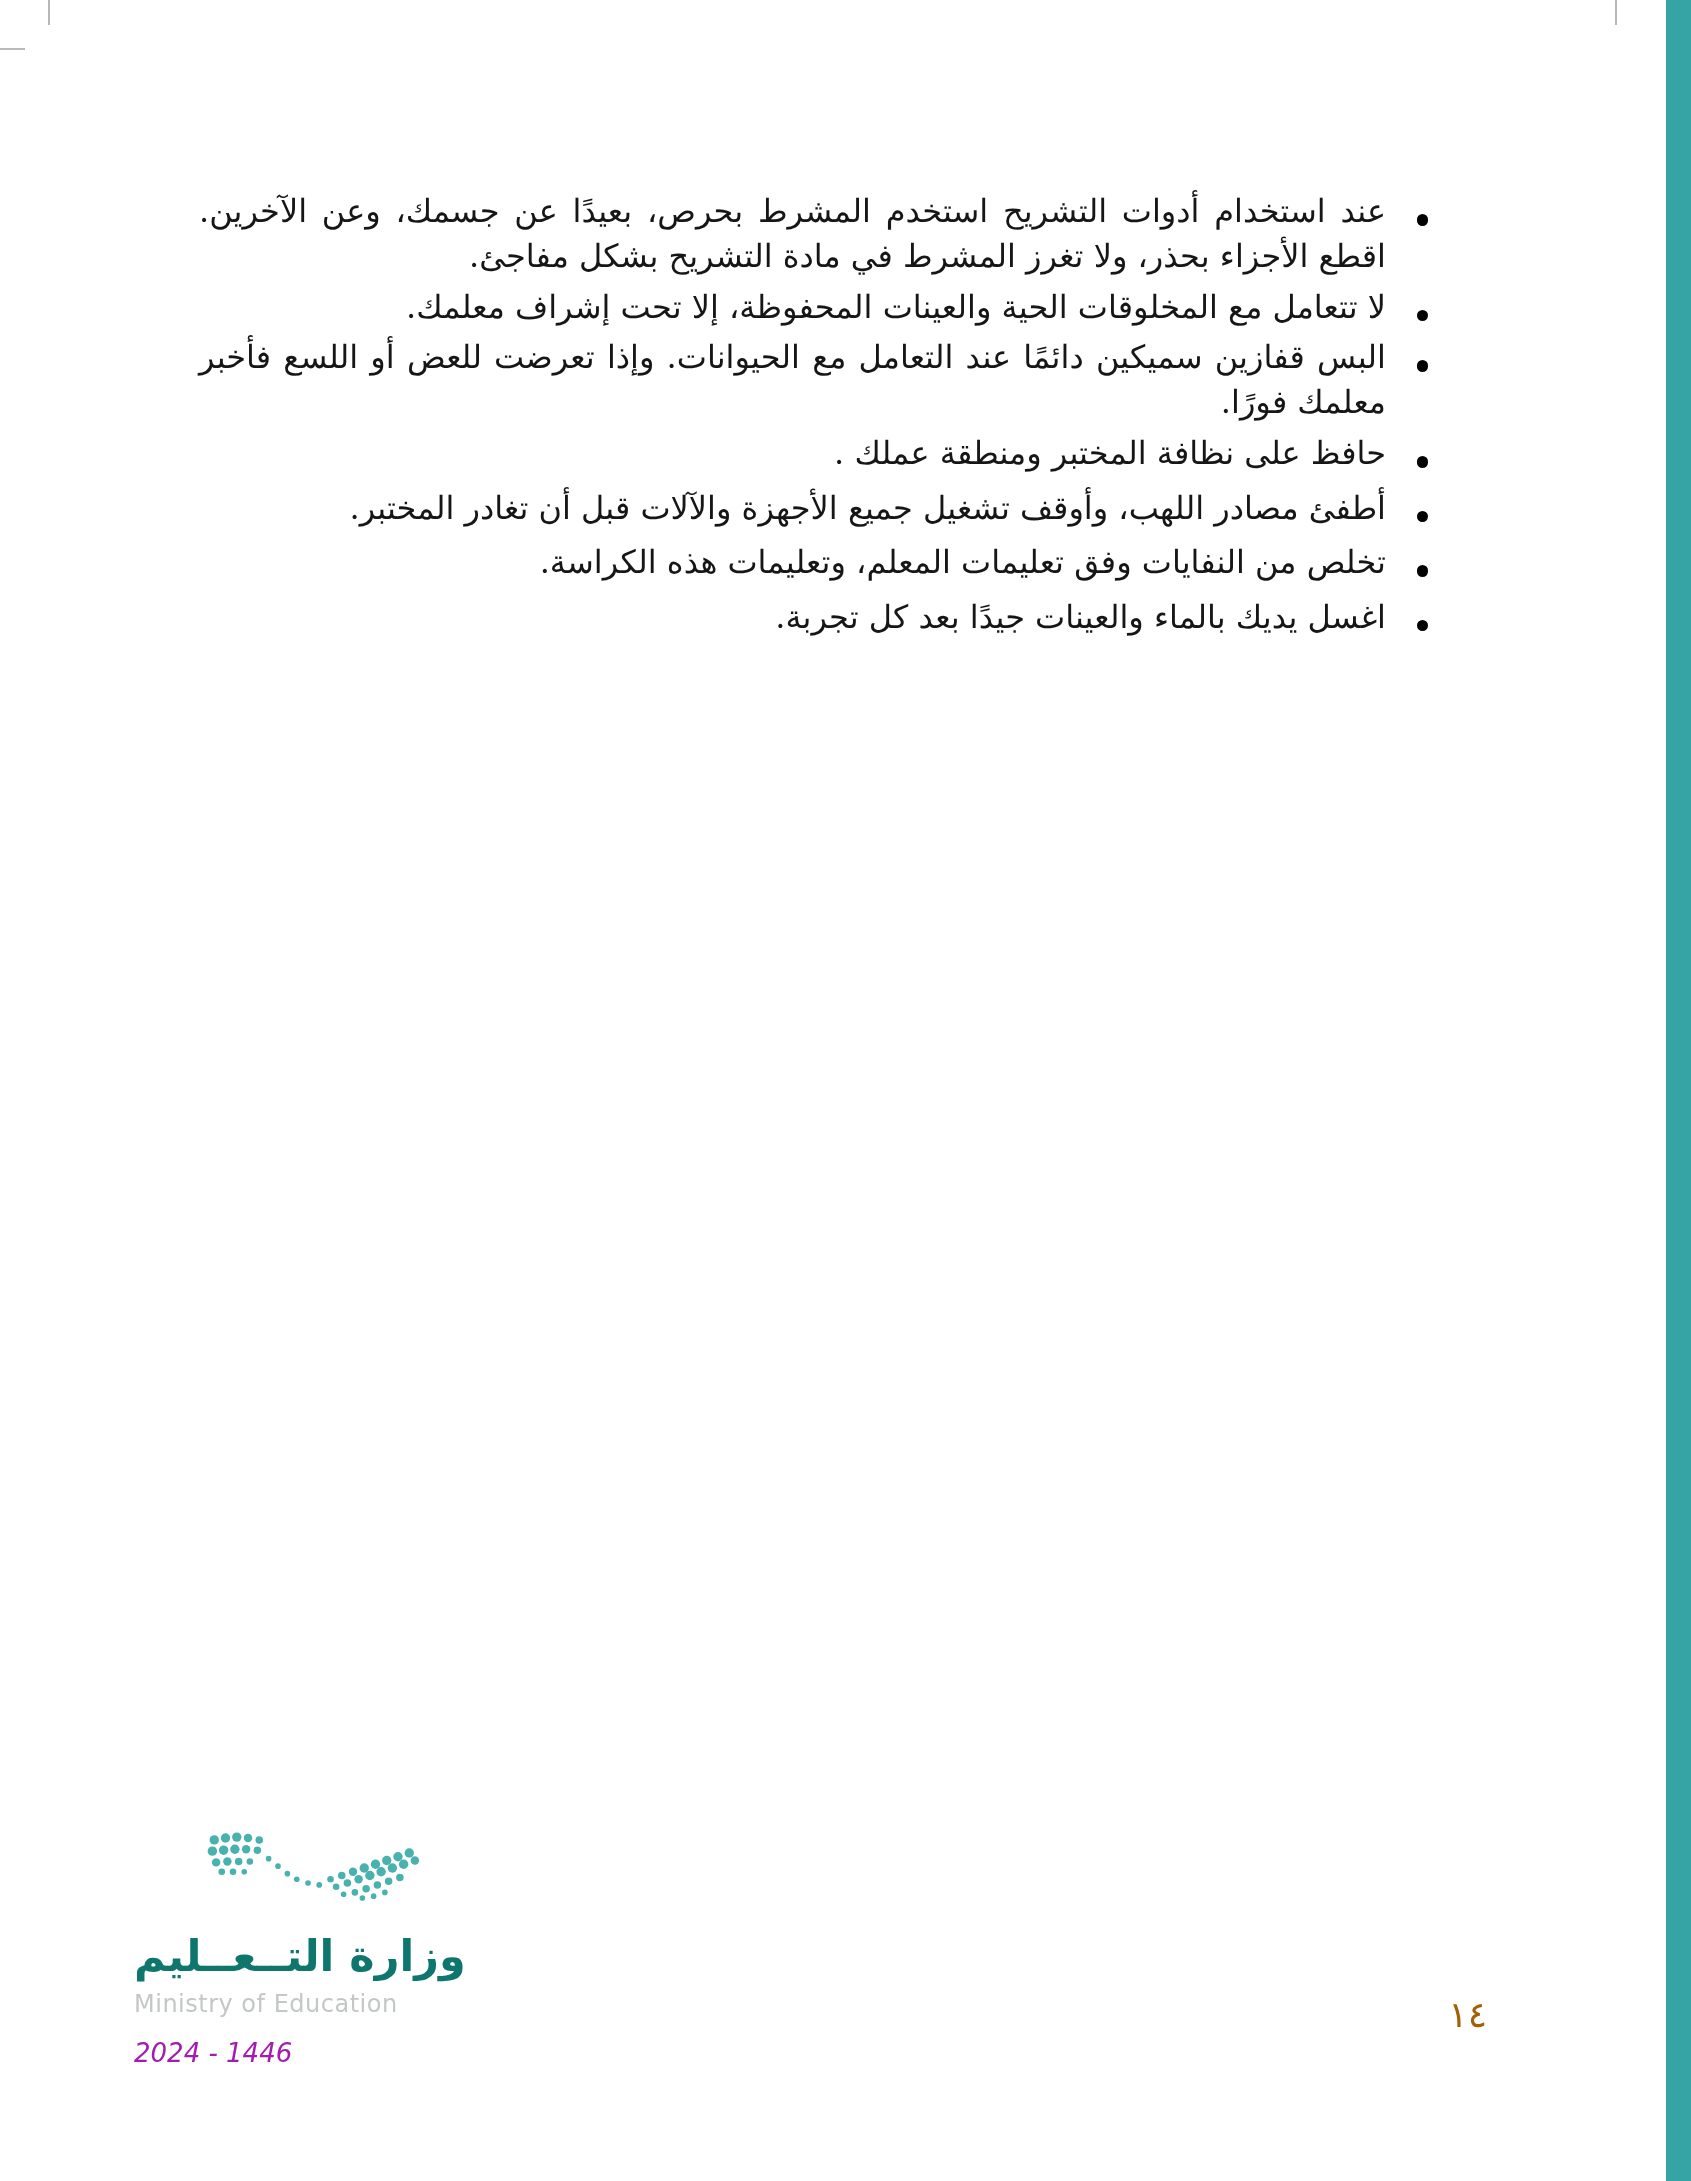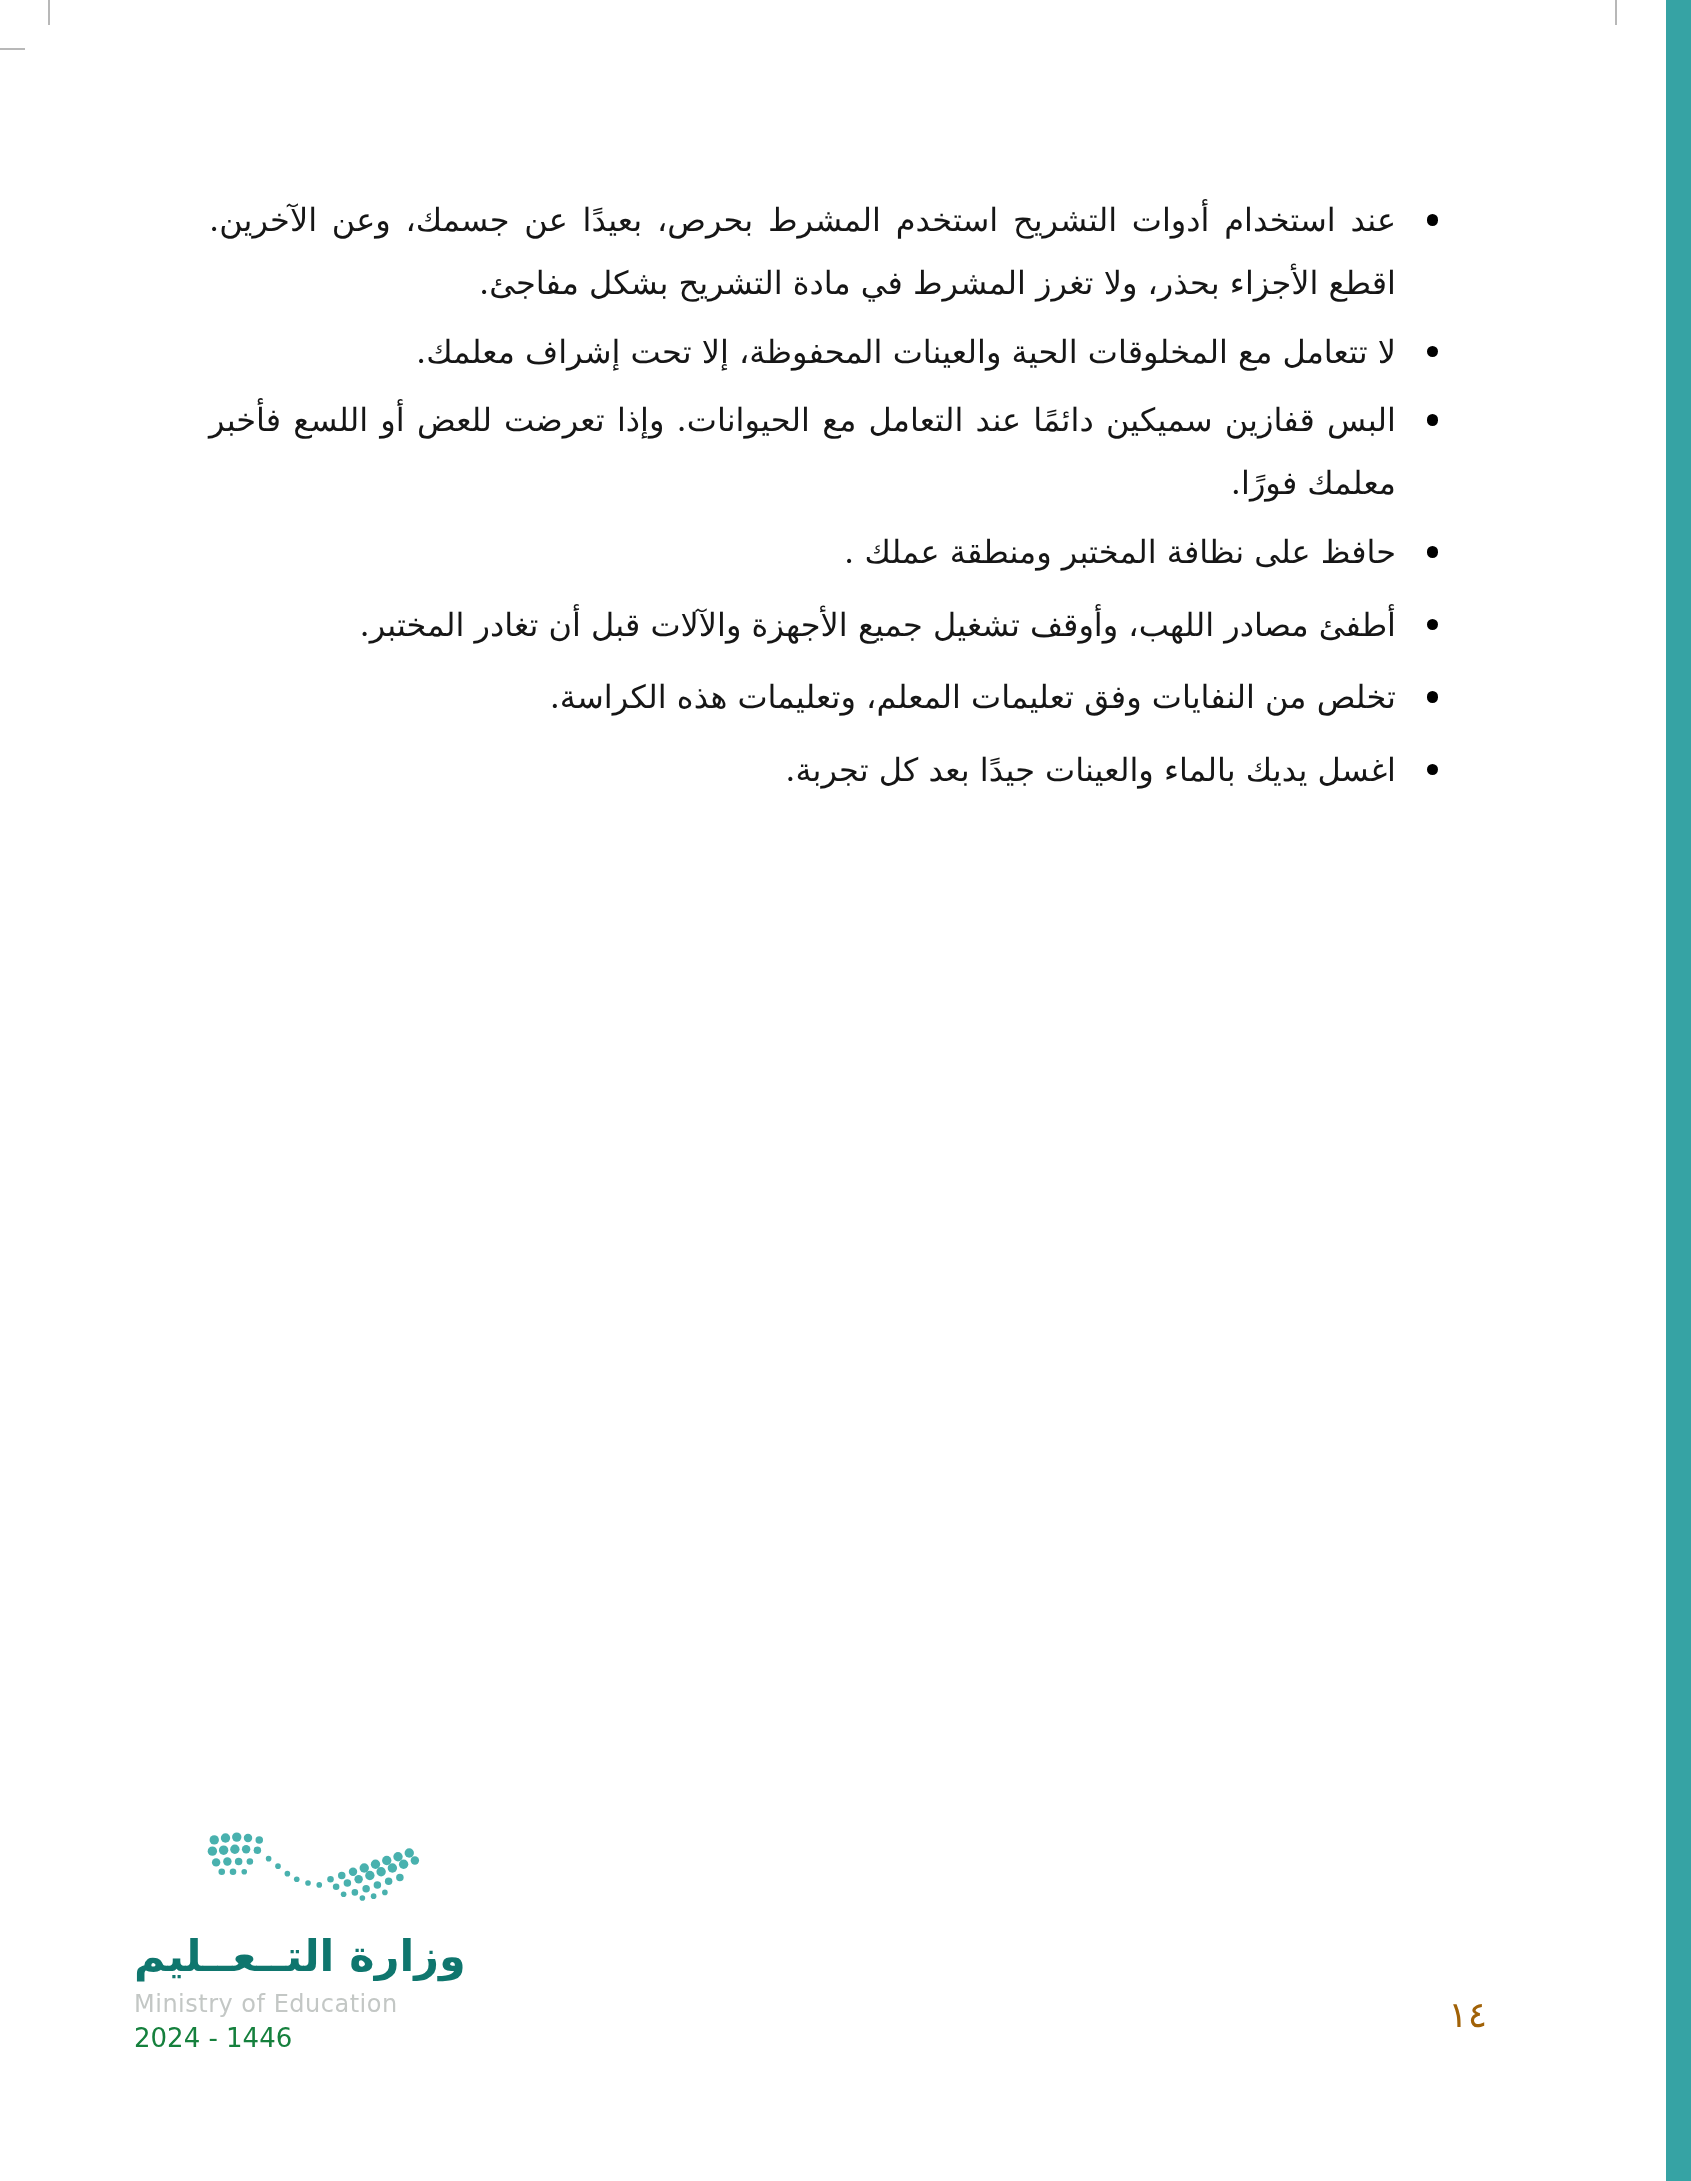--- a/index.html
+++ b/index.html
@@ -29,26 +29,26 @@
   
   .crop-mark { position: absolute; background: #b8b8b8; }
   .crop-v-left  { left: 48px;  top: 0;     width: 1.9px;  height: 25px; }
   .crop-h-left  { left: 0;     top: 48px;  width: 25px; height: 1.9px;  }
   .crop-v-right { right: 75px; top: 0;     width: 1.9px;  height: 25px; }
 
   
   .content {
     position: absolute;
     top: 189px;
-    right: 252px;
+    right: 262px;
     width: 1231px;
     direction: rtl;
     color: #161616;
     font-size: 32px;
-    line-height: 63px;
+    line-height: 45px;
     text-align: justify;
   }
   ul.bullet-list {
     list-style: none;
     margin: 0;
     padding: 0;
   }
   ul.bullet-list li {
     position: relative;
     padding-right: 44px;
@@ -107,23 +107,24 @@
     text-align: left;
     line-height: 1.1;
   }
   .logo-ministry-en {
     margin-top: 9.6px;
     font-size: 24px;
     color: #c3c7c5;
     letter-spacing: 0.5px;
   }
   .logo-edition {
-    margin-top: 5px;
+    margin-top: 20px;
     font-size: 26px;
-    color: #15803d;
+    color: #a21caf;
+    font-style: italic;
   }
 </style>
 </head>
 <body>
 
 <div class="page">
 
   <div class="accent-bar" style="background: rgb(54, 163, 164);"></div>
 
   <div class="crop-mark crop-v-left"></div>

